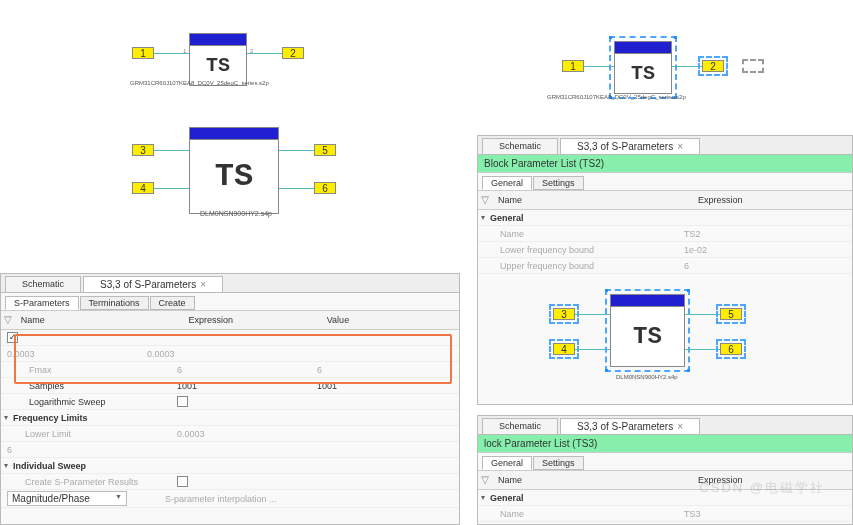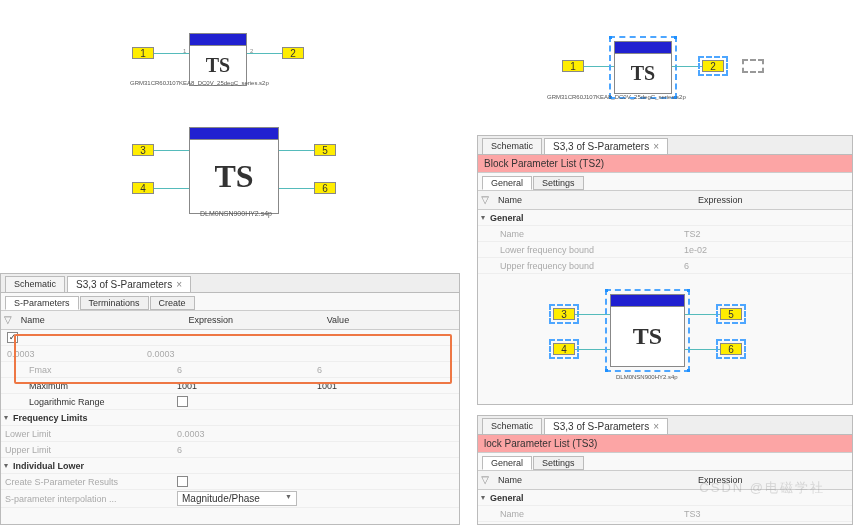--- a/index.html
+++ b/index.html
@@ -2,49 +2,49 @@
 <html><head>
 <meta charset="utf-8">
 <style>
 *{box-sizing:border-box;margin:0;padding:0;font-family:"Segoe UI",Arial,sans-serif;font-size:10px;color:#333}
 body{width:853px;height:525px;background:#fff;position:relative;overflow:hidden}
 .canvas{position:absolute;background:#fff}
 .port{position:absolute;width:22px;height:12px;background:#ffed00;border:1px solid #888;display:flex;align-items:center;justify-content:center;font-size:7px}
 .port.sel{outline:2px dashed #4da6ff;outline-offset:2px}
 .tsbox{position:absolute;border:1px solid #888;background:#fff}
 .tsbox .bar{height:12px;background:#2020d0;border-bottom:1px solid #888}
-.tsbox .bod{display:flex;align-items:center;justify-content:center;font-size:20px;font-weight:bold;font-family:Liberation Serif, serif;padding:8px}
+.tsbox .bod{display:flex;align-items:center;justify-content:center;font-size:20px;font-weight:bold;font-family:Liberation Mono, monospace;padding:8px}
 .tsbox.big .bod{font-size:32px;padding:18px 30px}
 .tsbox.sel{outline:2px dashed #4da6ff;outline-offset:3px}
 .selmark{position:absolute;width:3px;height:3px;background:#1e90ff}
 .wire{position:absolute;height:1px;background:#5bb;z-index:0}
 .pin{position:absolute;font-size:6px;color:#888}
 .cap{position:absolute;font-size:7px;color:#555;white-space:nowrap}
 .panel{position:absolute;background:#f9f9f9;border:1px solid #bbb}
 .tabs{display:flex;gap:2px;padding:2px 4px 0;background:#eee;border-bottom:1px solid #bbb}
-.tab{padding:2px 8px;border:1px solid #bbb;border-bottom:none;background:#f4f4f4;font-size:9px;white-space:nowrap}
+.tab{padding:2px 16px;border:1px solid #bbb;border-bottom:none;background:#f4f4f4;font-size:9px;white-space:nowrap}
 .tab.act{background:#fff}
 .tabx{margin-left:4px;color:#888}
-.phead{padding:3px 6px;font-size:10px;border-bottom:1px solid #ccc;background:#fca5a5;font-family:"Courier New",monospace;display:flex;justify-content:space-between}
+.phead{padding:3px 6px;font-size:10px;border-bottom:1px solid #ccc;background:#86efac;font-family:"Courier New",monospace;display:flex;justify-content:space-between}
 .phead .x{color:#666}
 .subt{display:flex;gap:1px;padding:3px 4px 0;border-bottom:1px solid #ccc}
 .subt .st{padding:1px 8px;border:1px solid #bbb;font-size:9px;background:#f0f0f0}
 .subt .st.act{background:#fff;border-bottom-color:#fff}
 .grid{width:100%}
 .ghead{display:flex;background:#f4f4f4;border-bottom:1px solid #ccc;padding:3px 0}
 .gcell{padding:1px 6px;font-size:9px}
 .c-n{width:170px;padding-left:22px}
 .c-e{width:140px}
 .c-v{width:140px}
 .filt{width:14px;text-align:center;color:#888}
 .grow{display:flex;border-bottom:1px solid #eee;min-height:16px;align-items:center}
 .exp{width:10px;text-align:center;font-size:8px;color:#666}
 .grp{font-weight:bold;font-size:9px;padding-left:2px}
 .ind{padding-left:28px}
-.ind2{padding-left:4px}
+.ind2{padding-left:24px}
 .dis{color:#aaa}
 .chk{width:11px;height:11px;border:1px solid #888;background:#fff;display:inline-block;vertical-align:middle}
 .chk.on::after{content:"✓";font-size:9px;line-height:9px;display:block;text-align:center}
 .dd{border:1px solid #bbb;padding:1px 4px;background:#fff;width:120px;display:flex;justify-content:space-between}
 .dd .ar{font-size:7px;color:#666}
 .rbox{position:absolute;border:2px solid #e74;border-radius:2px;pointer-events:none}
 .wm{position:absolute;font-size:13px;color:rgba(120,120,120,.25);letter-spacing:2px}
 .c2-n{width:200px;padding-left:22px}
 .c2-e{width:140px}
 .dash{position:absolute;border:2px dashed #999;width:22px;height:14px}
@@ -136,56 +136,55 @@
   <div class="grow">
         <div class="gcell c-e dis">0.0003</div>
         <div class="gcell c-v dis">0.0003</div>
       </div>
   <div class="grow">
         <div class="gcell c-n ind dis">Fmax</div>
         <div class="gcell c-e dis">6</div>
         <div class="gcell c-v dis">6</div>
       </div>
   <div class="grow">
-        <div class="gcell c-n ind">Maximum</div>
+        <div class="gcell c-n ind">Samples</div>
         <div class="gcell c-e">1001</div>
         <div class="gcell c-v">1001</div>
       </div>
   <div class="grow">
-        <div class="gcell c-n ind">Logarithmic Range</div>
+        <div class="gcell c-n ind">Logarithmic Sweep</div>
         <div class="gcell c-e"><span class="chk"></span></div>
       </div>
   <div class="grow">
         <span class="exp">▾</span>
         <div class="gcell grp">Frequency Limits</div>
       </div>
   <div class="grow">
         <div class="gcell c-n ind2 dis">Lower Limit</div>
         <div class="gcell c-e dis">0.0003</div>
       </div>
   <div class="grow">
-        <div class="gcell c-n ind2 dis">Upper Limit</div>
         <div class="gcell c-e dis">6</div>
       </div>
   <div class="grow">
         <span class="exp">▾</span>
-        <div class="gcell grp">Individual Lower</div>
+        <div class="gcell grp">Individual Sweep</div>
       </div>
   <div class="grow">
         <div class="gcell c-n ind2 dis">Create S-Parameter Results</div>
         <div class="gcell c-e"><span class="chk"></span></div>
       </div>
   <div class="grow">
-        <div class="gcell c-n ind2 dis">S-parameter interpolation ...</div>
         <div class="gcell c-e">
           <div class="dd">
             <span>Magnitude/Phase</span>
             <span class="ar">▼</span>
           </div>
         </div>
+        <div class="gcell c-n ind2 dis">S-parameter interpolation ...</div>
       </div>
 
  </div>
  <div class="rbox" style="left:14px;top:334px;width:438px;height:50px;position:fixed"></div>
 </div>
 
 <div class="panel" style="left:477px;top:135px;width:376px;height:270px">
  <div class="tabs">
   <div class="tab">Schematic</div>
   <div class="tab act"><span>S3,3 of S-Parameters</span><span class="tabx">×</span></div>

